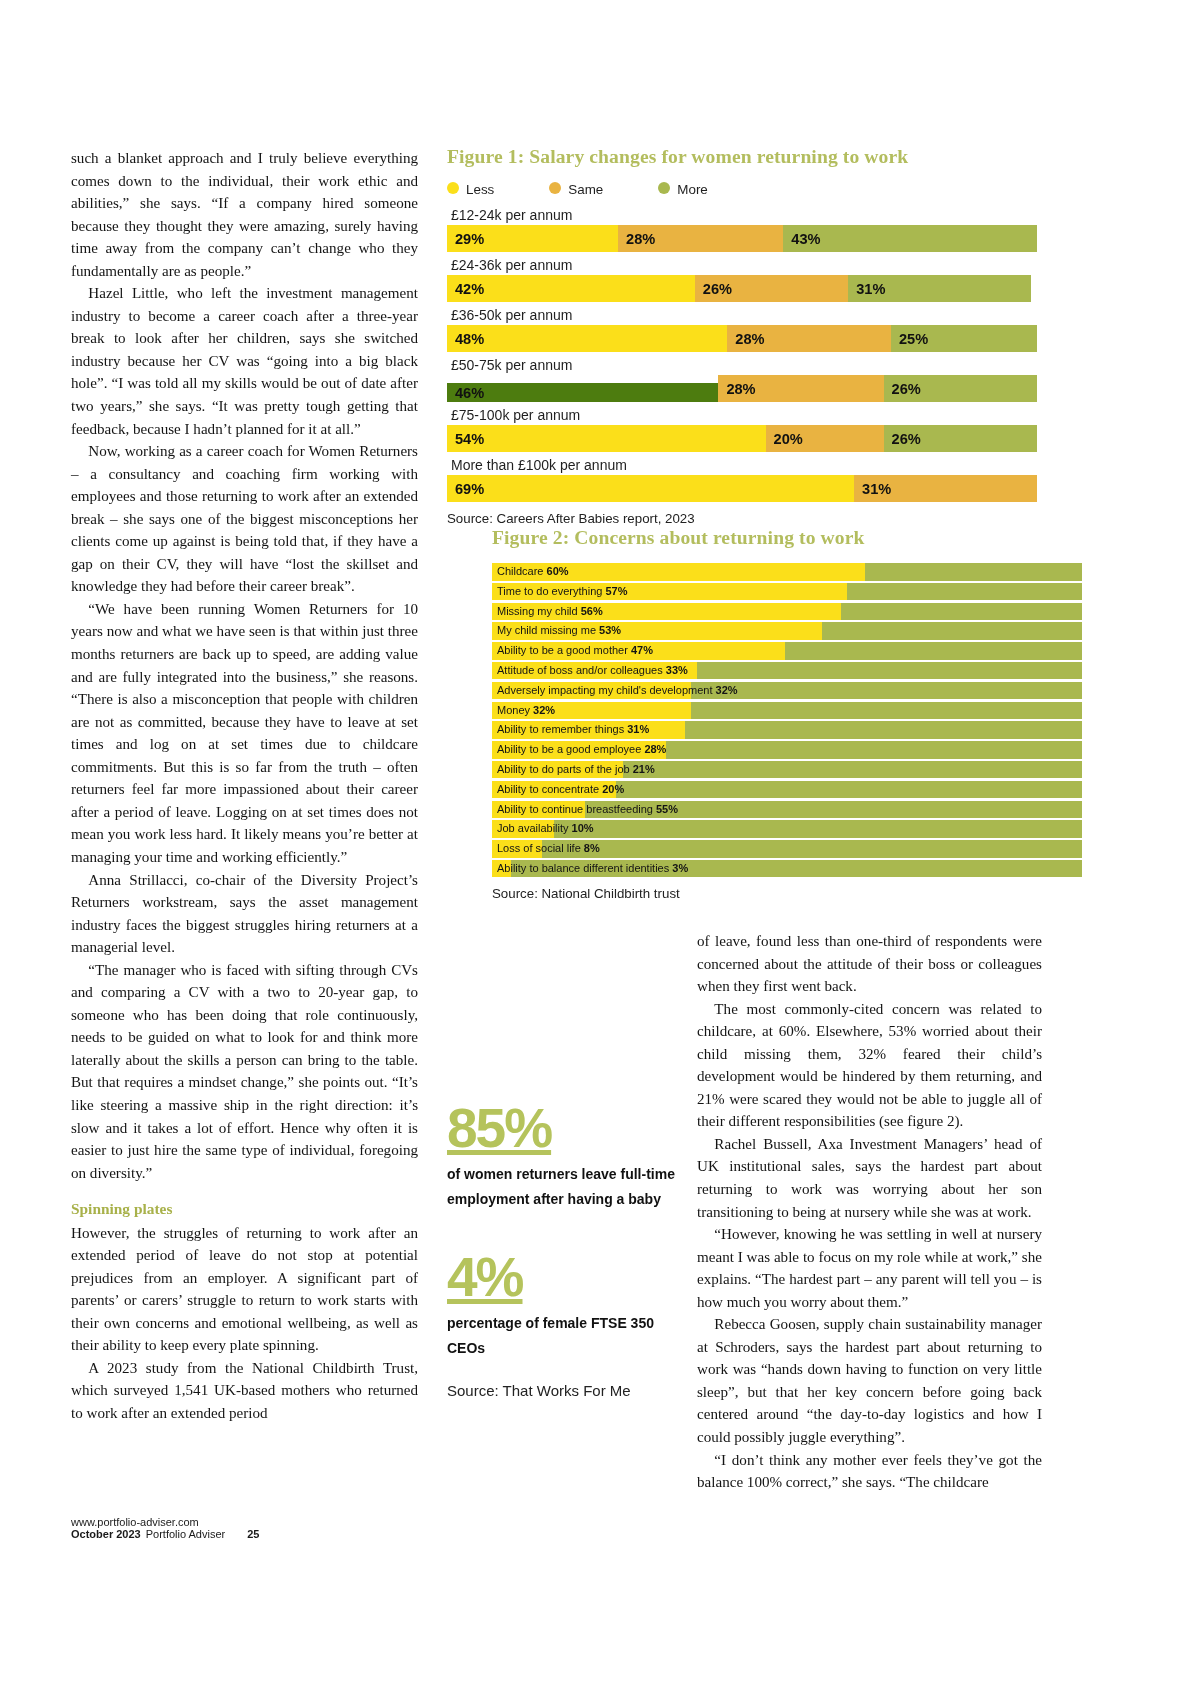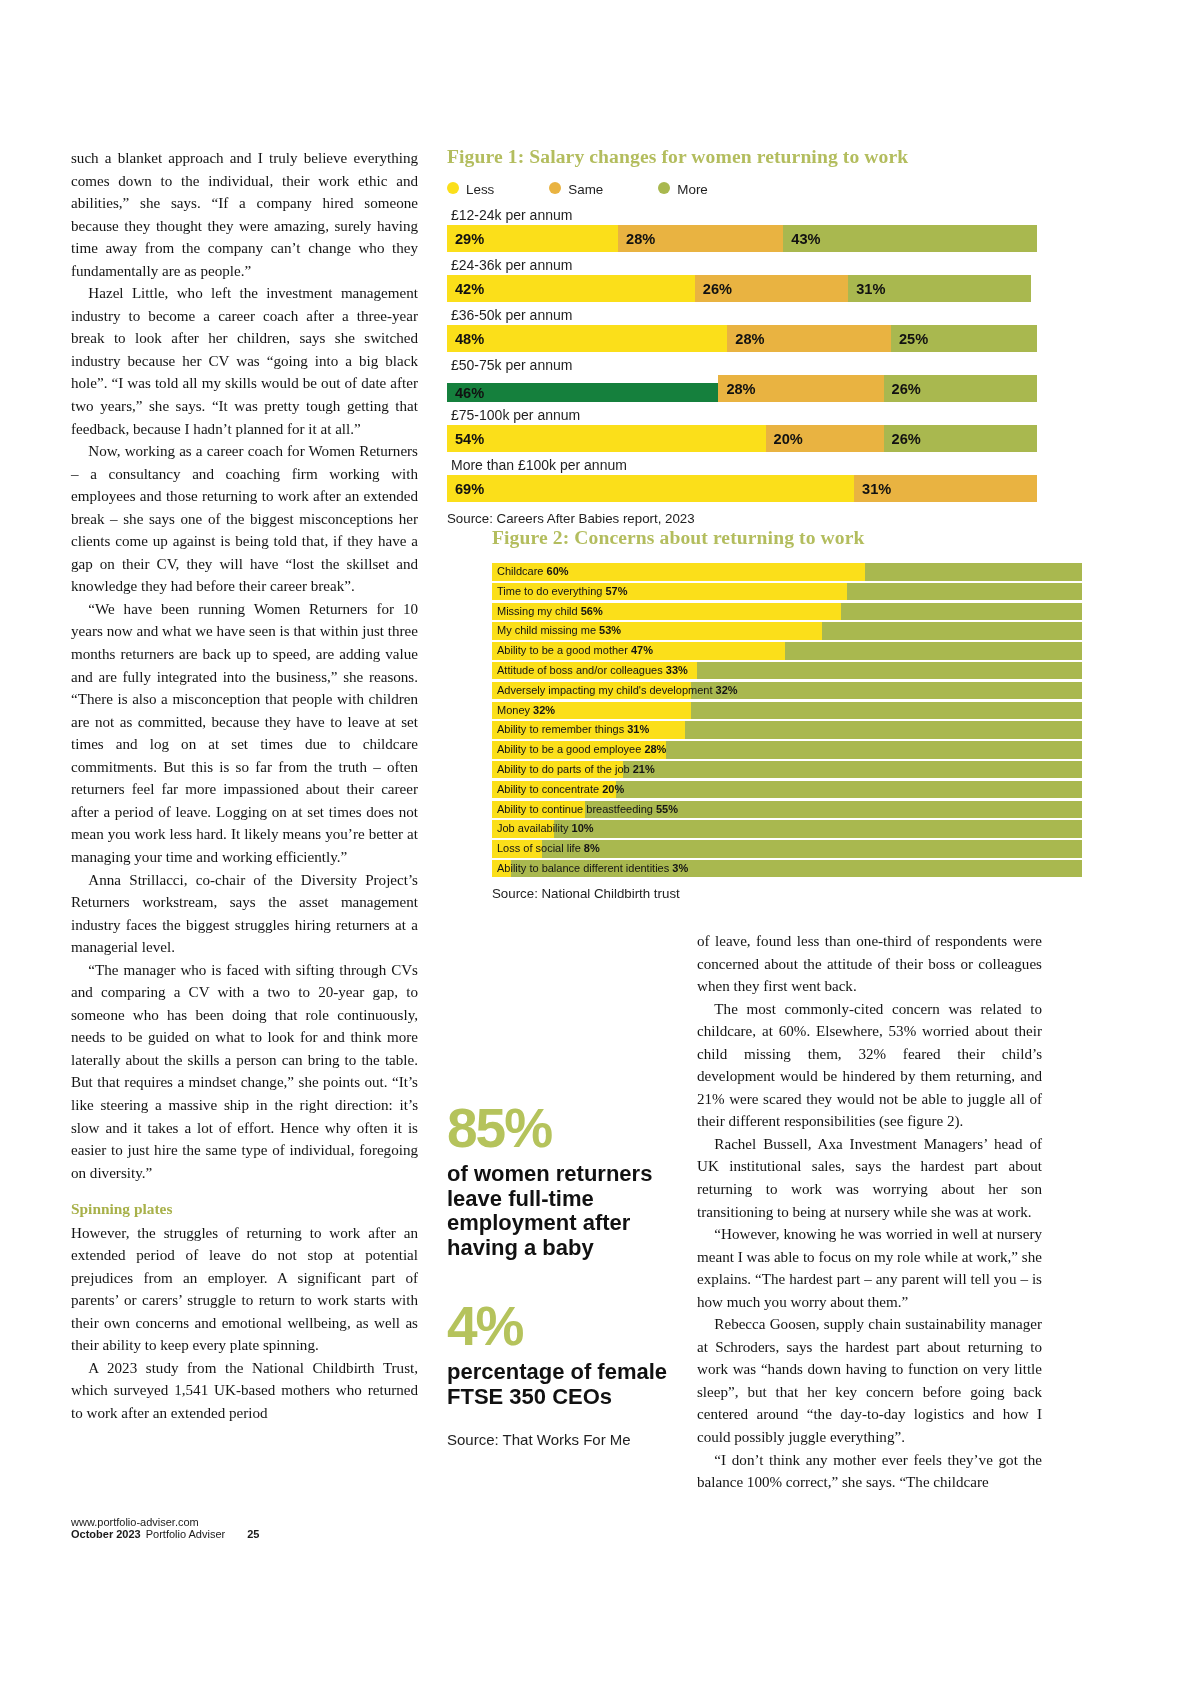--- a/index.html
+++ b/index.html
@@ -142,25 +142,26 @@
     width:240px;
   }
   .big-num{
     font-family:"Liberation Sans", sans-serif;
     font-weight:bold;
     font-size:55px;
     line-height:56px;
     letter-spacing:-2px;
     color:#b5c35c;
     margin:0;
+    text-decoration:underline;
   }
   .big-cap{
     font-family:"Liberation Sans", sans-serif;
     font-weight:bold;
-    font-size:22px;
+    font-size:14px;
     line-height:24.5px;
     color:#111;
     margin:6px 0 0 0;
   }
   .stat-block-2{margin-top:38px;}
   .stat-source{
     font-family:"Liberation Sans", sans-serif;
     font-size:15px;
     color:#222;
     margin-top:22px;
@@ -237,21 +238,21 @@
           <div class="seg" style="width: 31%; background: rgb(169, 184, 79);">31%</div>
         </div>
         <div class="cat-label">£36-50k per annum</div>
         <div class="stack-row">
           <div class="seg" style="width: 48%; background: rgb(251, 223, 26);">48%</div>
           <div class="seg" style="width: 28%; background: rgb(233, 179, 65);">28%</div>
           <div class="seg" style="width: 25%; background: rgb(169, 184, 79);">25%</div>
         </div>
         <div class="cat-label">£50-75k per annum</div>
         <div class="stack-row">
-          <div class="seg" style="width: 46%; background: #15803d; margin-top: 8px;">46%</div>
+          <div class="seg" style="width: 46%; background: #4d7c0f; margin-top: 8px;">46%</div>
           <div class="seg" style="width: 28%; background: rgb(233, 179, 65);">28%</div>
           <div class="seg" style="width: 26%; background: rgb(169, 184, 79);">26%</div>
         </div>
         <div class="cat-label">£75-100k per annum</div>
         <div class="stack-row">
           <div class="seg" style="width: 54%; background: rgb(251, 223, 26);">54%</div>
           <div class="seg" style="width: 20%; background: rgb(233, 179, 65);">20%</div>
           <div class="seg" style="width: 26%; background: rgb(169, 184, 79);">26%</div>
         </div>
         <div class="cat-label">More than £100k per annum</div>
@@ -345,21 +346,21 @@
       <div class="big-num">4%</div>
       <div class="big-cap">percentage of female FTSE 350 CEOs</div>
     </div>
     <div class="stat-source">Source: That Works For Me</div>
   </div>
 
   <div id="right-column" class="col-text">
     <p>of leave, found less than one-third of respondents were concerned about the attitude of their boss or colleagues when they first went back.</p>
     <p class="indent">The most commonly-cited concern was related to childcare, at 60%. Elsewhere, 53% worried about their child missing them, 32% feared their child’s development would be hindered by them returning, and 21% were scared they would not be able to juggle all of their different responsibilities (see figure 2).</p>
     <p class="indent">Rachel Bussell, Axa Investment Managers’ head of UK institutional sales, says the hardest part about returning to work was worrying about her son transitioning to being at nursery while she was at work.</p>
-    <p class="indent">“However, knowing he was worried in well at nursery meant I was able to focus on my role while at work,” she explains. “The hardest part – any parent will tell you – is how much you worry about them.”</p>
+    <p class="indent">“However, knowing he was settling in well at nursery meant I was able to focus on my role while at work,” she explains. “The hardest part – any parent will tell you – is how much you worry about them.”</p>
     <p class="indent">Rebecca Goosen, supply chain sustainability manager at Schroders, says the hardest part about returning to work was “hands down having to function on very little sleep”, but that her key concern before going back centered around “the day-to-day logistics and how I could possibly juggle everything”.</p>
     <p class="indent">“I don’t think any mother ever feels they’ve got the balance 100% correct,” she says. “The childcare</p>
   </div>
 
   <div id="footer">
     <span>www.portfolio-adviser.com</span>
     <span class="right">
       <span class="issue">October 2023</span>
       <span>Portfolio Adviser</span>
       <span class="pageno">25</span>

